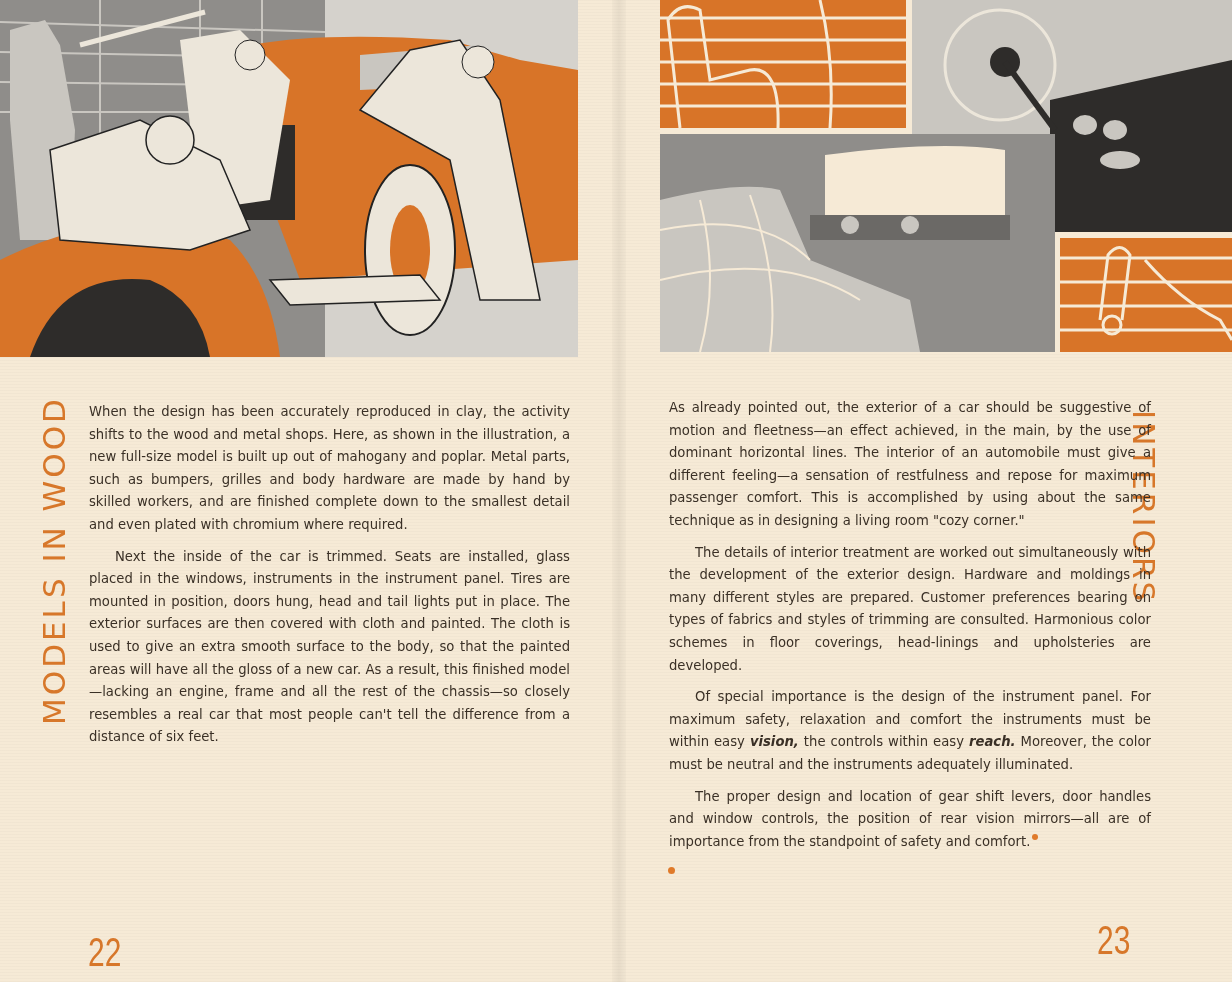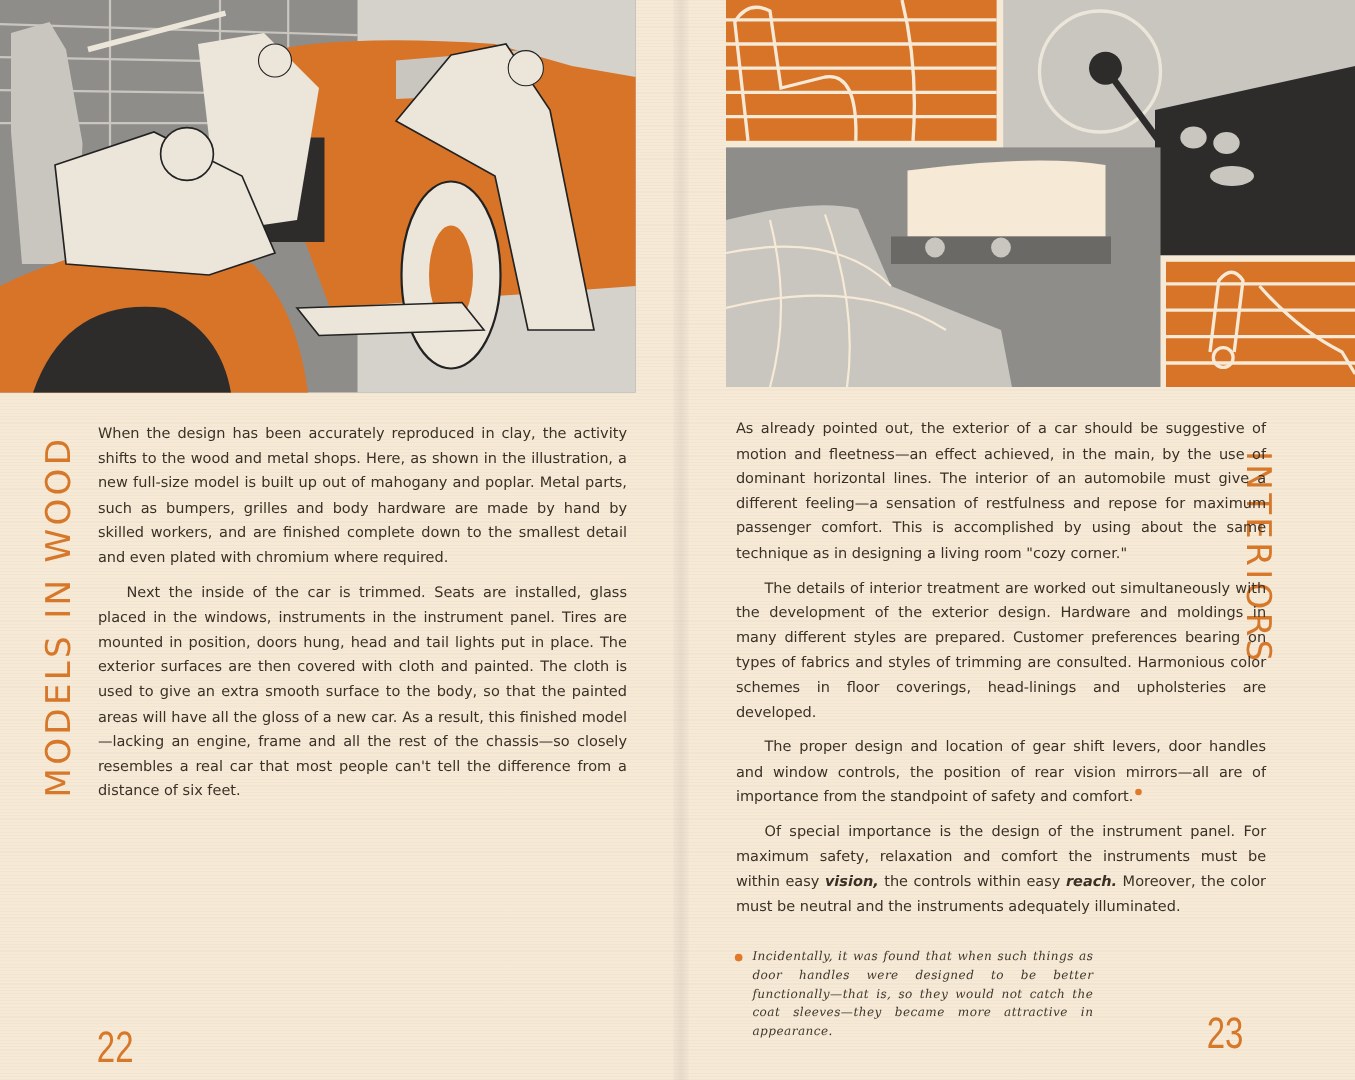--- a/index.html
+++ b/index.html
@@ -26,21 +26,21 @@
   .vtitle { position:absolute; color:#d7772a; font-family:"DejaVu Sans", sans-serif;
       font-size:31px; letter-spacing:3px; white-space:nowrap; font-weight:normal; }
   .left .vtitle { left:58px; top:573px; transform-origin:0 0; transform:rotate(-90deg) translate(-152px,-22px); }
   .right .vtitle { left:536px; top:410px; transform-origin:0 0; transform:rotate(90deg); }
 
   .body-text { position:absolute; color:#3a3026; font-family:"DejaVu Sans", sans-serif;
       font-size:13.2px; line-height:22.6px; text-align:justify; }
   .left .body-text { left:89px; top:384px; width:481px; }
   .right .body-text { left:43px; top:380px; width:482px; }
   .body-text p { margin:0 0 9px 0; text-indent:26px; }
-  .body-text p.first { text-indent:0; }
+  .body-text p.first { text-indent:0;margin-top:17px; }
   .body-text b { font-style:italic; }
 
   .footnote { position:absolute; left:38px; top:861px; width:310px;
       font-family:"DejaVu Serif", serif; font-style:italic; font-size:11px; line-height:17px;
       color:#3e362c; letter-spacing:0.4px; text-align:justify; padding-left:20px; }
   .bullet { position:absolute; left:4px; top:6px; width:7px; height:7px; border-radius:50%; background:#e07a2a; }
   .dot-inline { display:inline-block; width:6px; height:6px; border-radius:50%; background:#e07a2a; vertical-align:super; margin-left:2px; }
 
   .pagenum { position:absolute; color:#d7772a; font-family:"Liberation Sans Narrow","Liberation Sans", sans-serif;
       font-size:40px; transform:scaleX(0.75); transform-origin:0 0; }
@@ -145,24 +145,23 @@
           <path d="M485 260 Q520 300 560 320 L572 340"></path>
         </g>
       </svg>
     </div>
 
     <div class="vtitle">INTERIORS</div>
 
     <div class="body-text">
       <p class="first">As already pointed out, the exterior of a car should be suggestive of motion and fleetness—an effect achieved, in the main, by the use of dominant horizontal lines. The interior of an automobile must give a different feeling—a sensation of restfulness and repose for maximum passenger comfort. This is accomplished by using about the same technique as in designing a living room "cozy corner."</p>
       <p>The details of interior treatment are worked out simultaneously with the development of the exterior design. Hardware and moldings in many different styles are prepared. Customer preferences bearing on types of fabrics and styles of trimming are consulted. Harmonious color schemes in floor coverings, head-linings and upholsteries are developed.</p>
+      <p><span>Of special importance is the design of the instrument panel. For maximum safety, relaxation and comfort the instruments must be within easy </span><b>vision,</b><span> the controls within easy </span><b>reach.</b><span> Moreover, the color must be neutral and the instruments adequately illuminated.</span></p>
       <p><span>The proper design and location of gear shift levers, door handles and window controls, the position of rear vision mirrors—all are of importance from the standpoint of safety and comfort.</span><span class="dot-inline"></span></p>
-      <p><span>Of special importance is the design of the instrument panel. For maximum safety, relaxation and comfort the instruments must be within easy </span><b>vision,</b><span> the controls within easy </span><b>reach.</b><span> Moreover, the color must be neutral and the instruments adequately illuminated.</span></p>
     </div>
 
     <div class="footnote">
       <span class="bullet"></span>
-      <span>Incidentally, it was found that when such things as door handles were designed to be better functionally—that is, so they would not catch the coat sleeves—they became more attractive in appearance.</span>
     </div>
 
     <div class="pagenum">23</div>
   </div>
 </div>
 
 </body></html>

